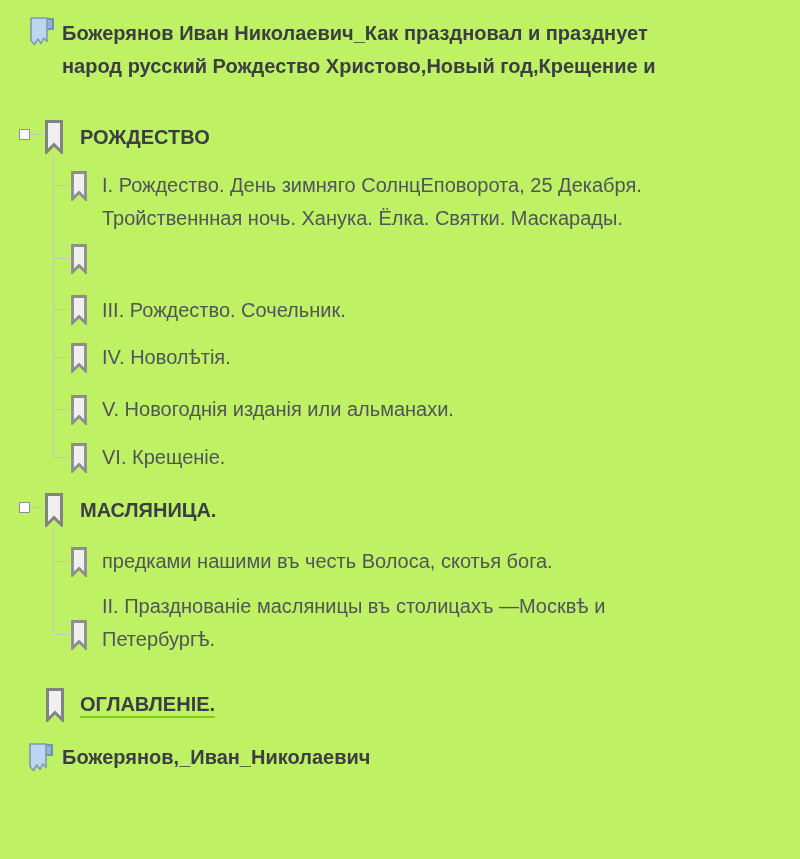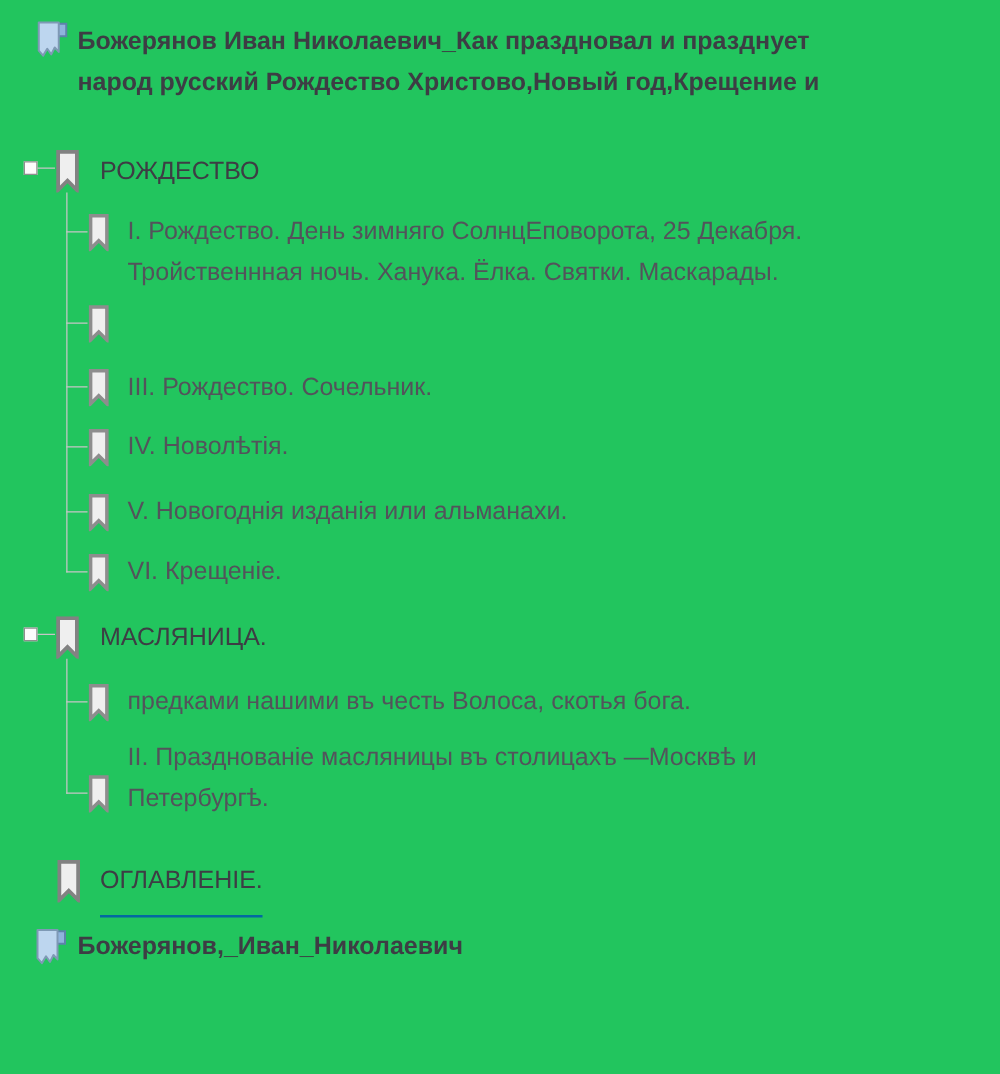--- a/index.html
+++ b/index.html
@@ -2,31 +2,31 @@
 <html><head>
 <meta charset="utf-8">
 <style>
   html,body{margin:0;padding:0;}
   body{
     width:800px;height:859px;
     background:#fcfcfc;
     font-family:"Liberation Sans","DejaVu Sans",sans-serif;
     overflow:hidden;
   }
-  .panel{position:relative;width:800px;height:859px;background:#22c55e;}
+  .panel{position:relative;width:800px;height:859px;background:#bef264;}
   .txt{
     position:absolute;
     font-size:20px;line-height:33px;
     color:#53535b;
     white-space:nowrap;
   }
   .txt div{height:33px;}
   .bold{font-weight:bold;color:#3d3d44;}
-  .lbl0{font-weight:normal;color:#3d3d44;line-height:34px;}
-  .underline{border-bottom:2px solid #0369a1;padding-bottom:17px;}
+  .lbl0{font-weight:bold;color:#3d3d44;line-height:34px;}
+  .underline{border-bottom:2px solid #84cc16;padding-bottom:1px;}
   .icon{position:absolute;display:block;}
   .icon svg{display:block;}
   .expander{
     position:absolute;width:11px;height:11px;
     border:1px solid #8f8f8f;background:#fcfcfc;box-sizing:border-box;
   }
   .vline{position:absolute;width:1px;background:#c6c6c6;}
   .hline{position:absolute;height:1px;background:#c6c6c6;}
 </style>
 </head>

